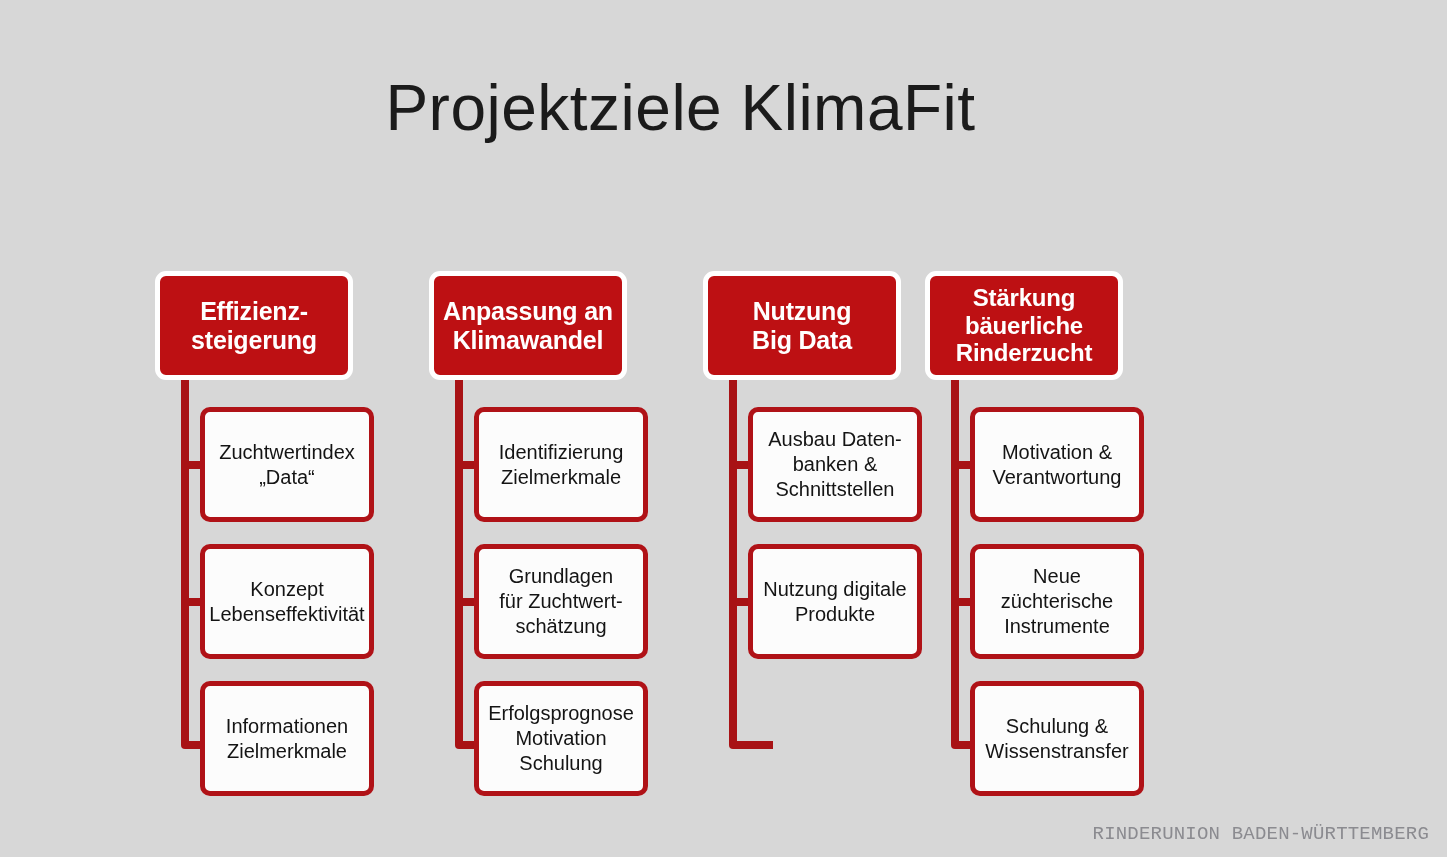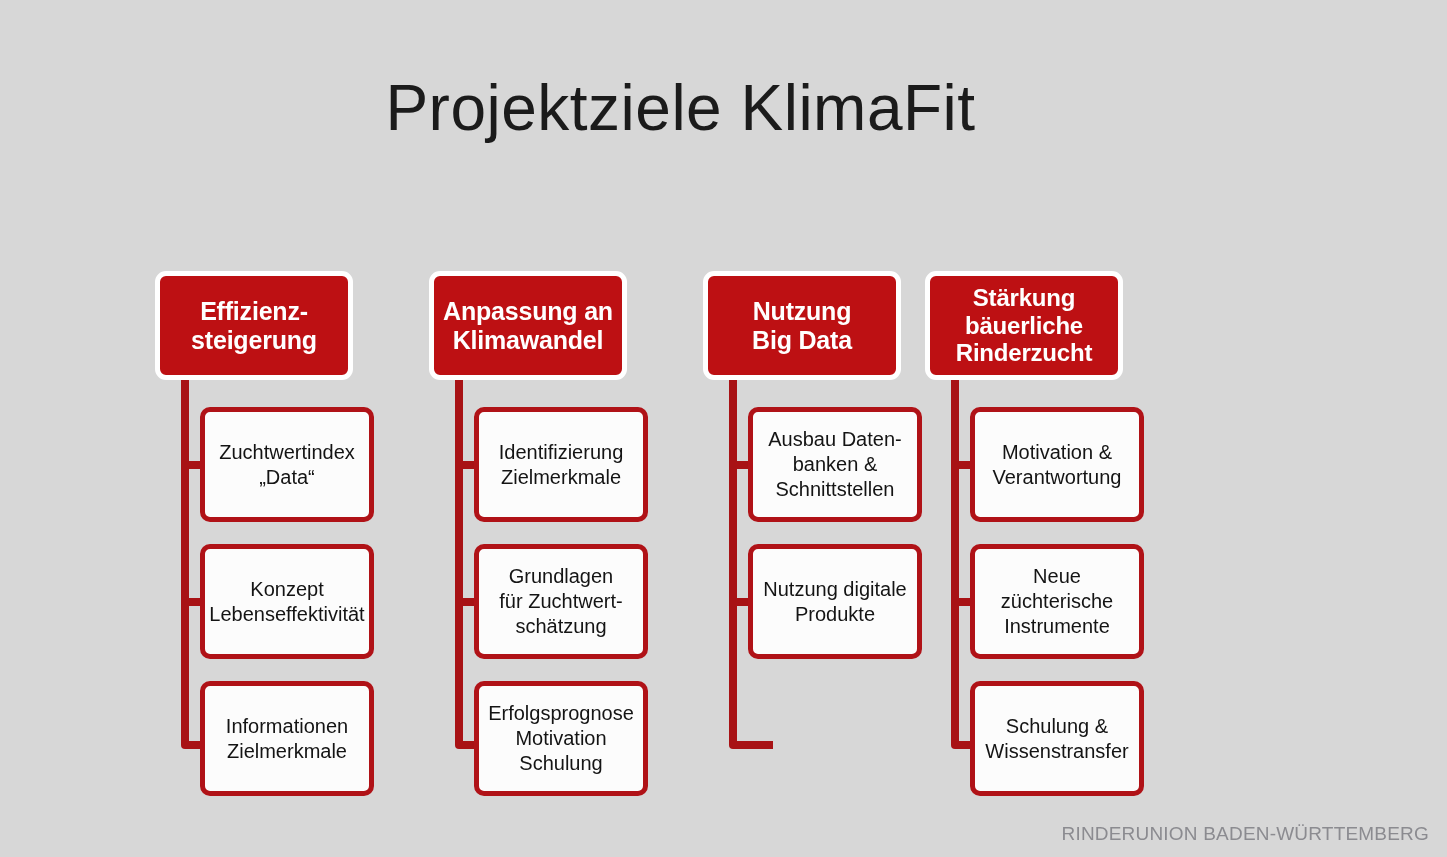--- a/index.html
+++ b/index.html
@@ -115,20 +115,21 @@
 
   
   #footer {
     position: absolute;
     right: 18px;
     bottom: 12px;
     font-size: 19px;
     color: #8b8b90;
     letter-spacing: 0.2px;
     white-space: nowrap;
+    font-family: Liberation Mono, monospace;
   }
 </style>
 </head>
 <body>
 
 <div id="slide">
 
   <div id="title">Projektziele KlimaFit</div>
 
   <div class="column" id="col-0">

